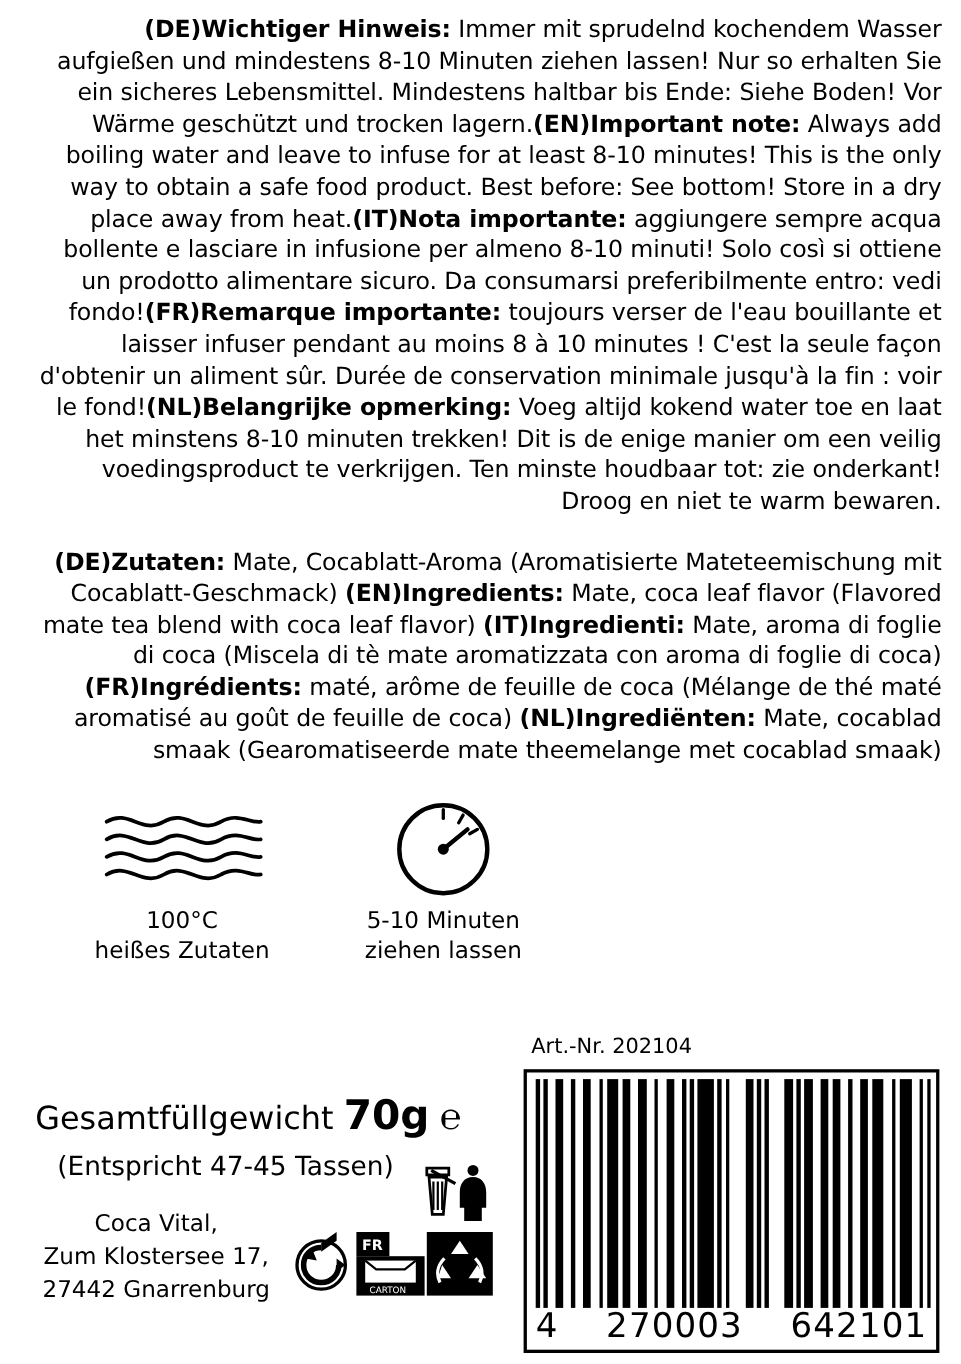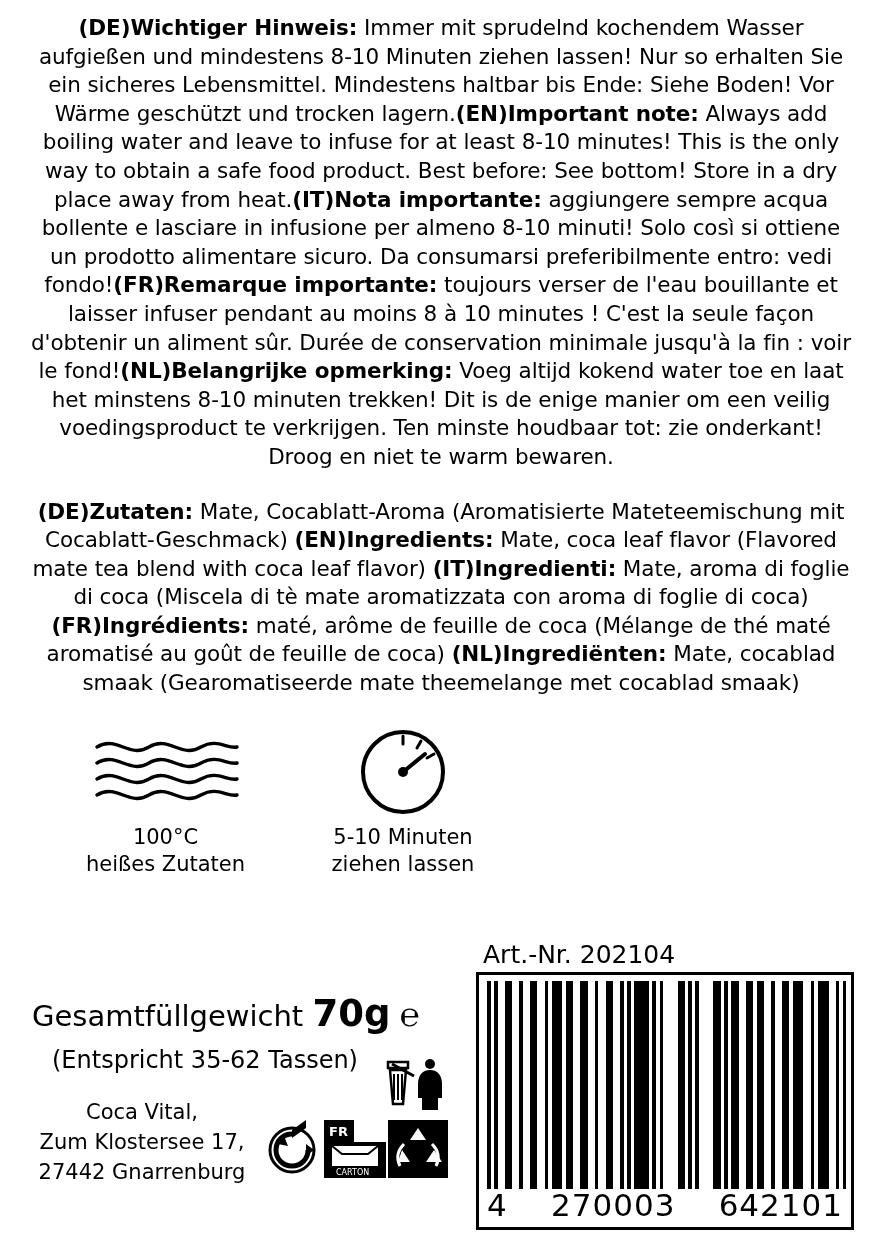--- a/index.html
+++ b/index.html
@@ -18,21 +18,21 @@
   .page {
     position: relative;
     width: 874px;
     height: 1240px;
     box-sizing: border-box;
     padding: 14px 18px 0 18px;
   }
   .para {
     font-size: 21.5px;
     line-height: 1.33;
-    text-align: center;
+    text-align: right;
     margin: 0 0 0 8px;
     letter-spacing: -0.1px;
   }
   .para b { font-weight: bold; }
   .block-gap { height: 26px; }
 
   
   .icon-row {
     display: flex;
     justify-content: flex-start;
@@ -62,21 +62,21 @@
     position: absolute;
     left: 0;
     top: 930px;
     width: 874px;
     height: 310px;
   }
   .artnr {
     position: absolute;
     left: 483px;
     top: 10px;
-    font-size: 25px;
+    font-size: 19px;
   }
   .barcode-box {
     position: absolute;
     left: 476px;
     top: 42px;
     width: 378px;
     height: 258px;
     border: 3px solid #000;
     box-sizing: border-box;
     background: #fff;
@@ -267,21 +267,21 @@
         <span>642101</span>
       </div>
     </div>
 
     <div class="weight-line">
       <span>Gesamtfüllgewicht</span>
       <span class="big">70g</span>
       <span class="eglyph">℮</span>
     </div>
 
-    <div class="cups">(Entspricht 35-62 Tassen)</div>
+    <div class="cups">(Entspricht 47-45 Tassen)</div>
 
     <div class="addr">
       <div>Coca Vital,</div>
       <div>Zum Klostersee 17,</div>
       <div>27442 Gnarrenburg</div>
     </div>
 
     <div class="recycle-art">
       <svg width="210" height="120" viewBox="0 0 210 120" aria-hidden="true">
 

